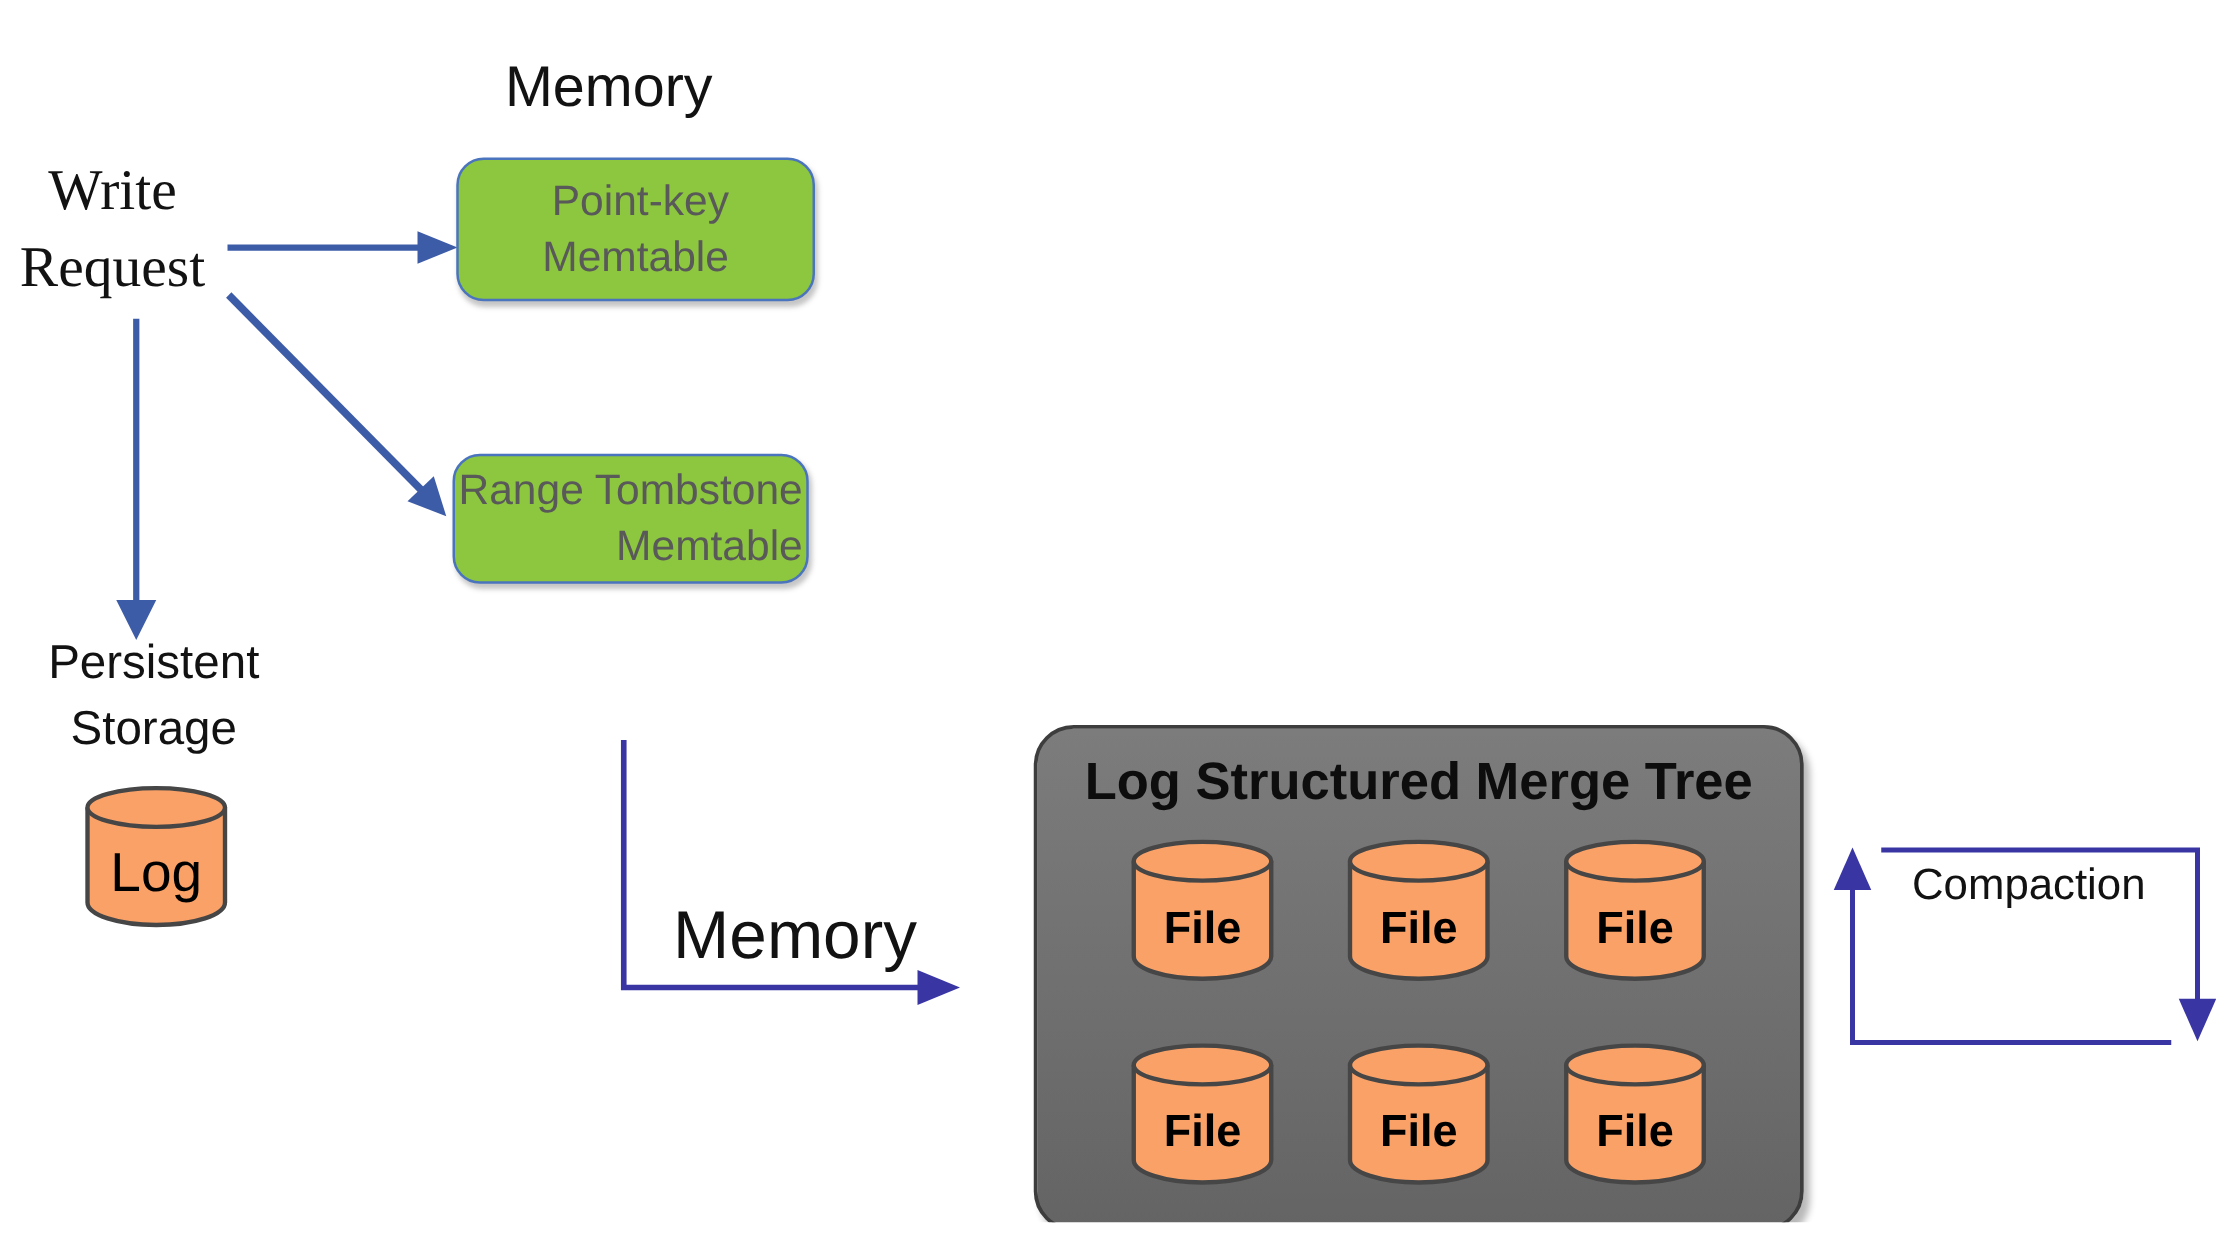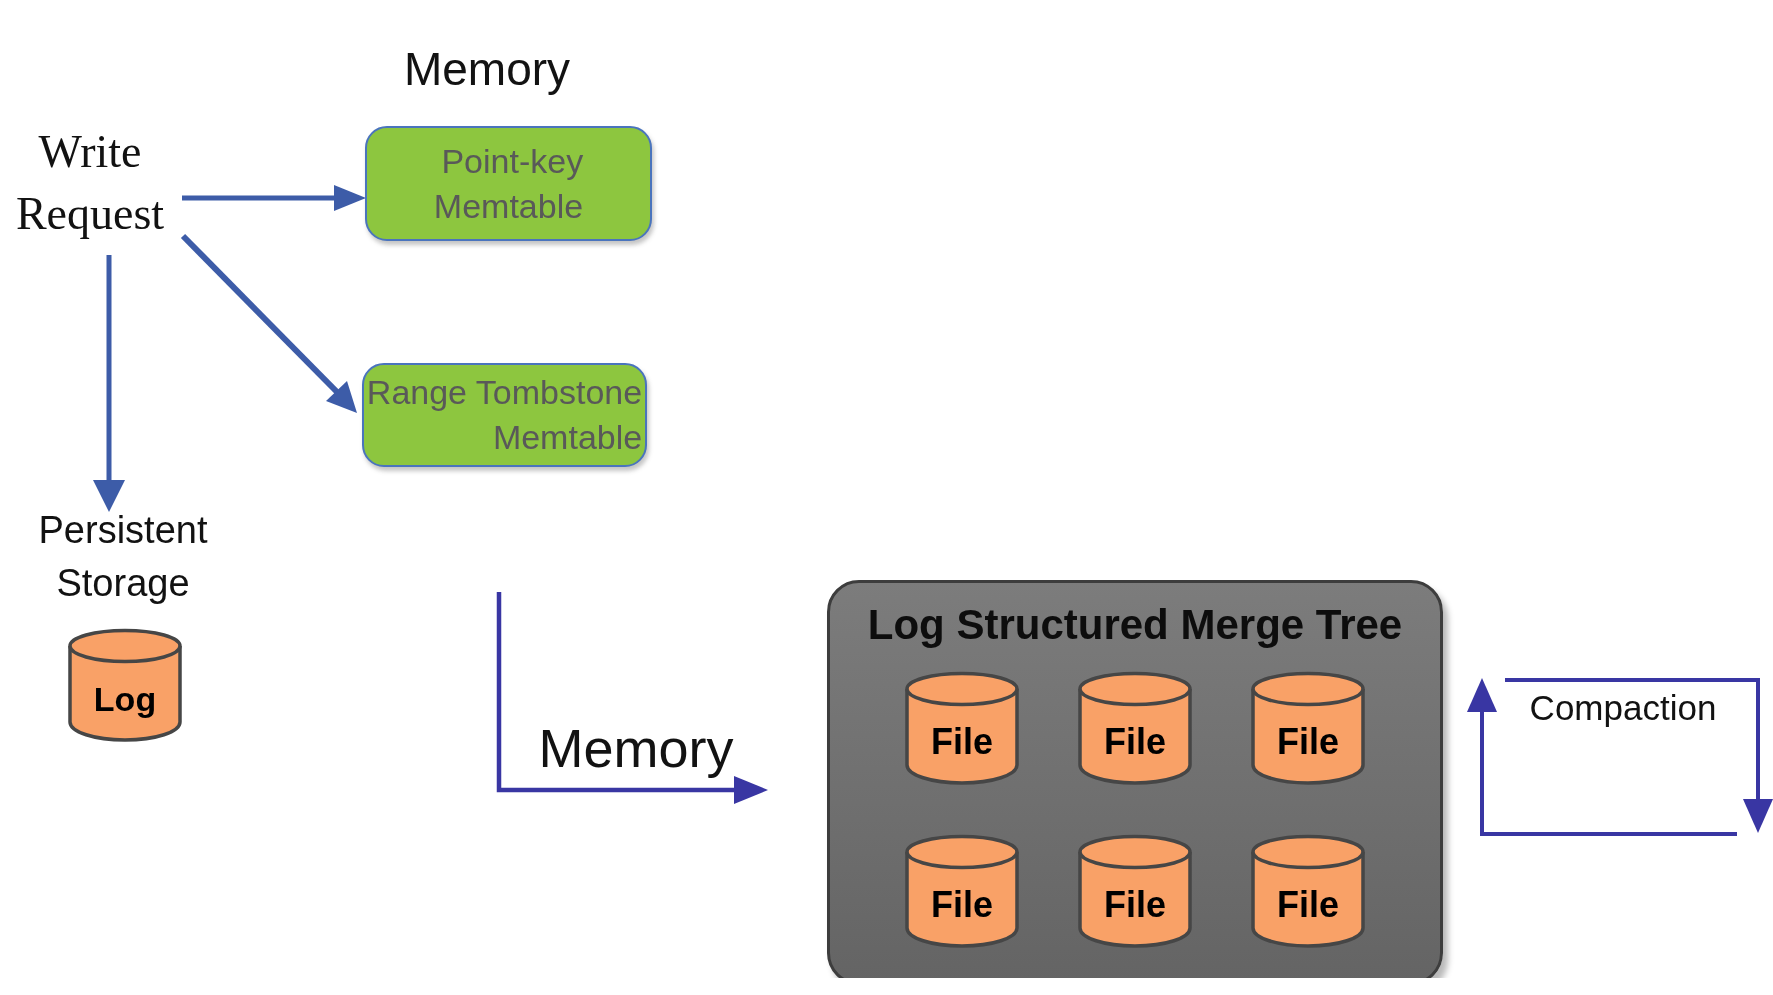--- a/index.html
+++ b/index.html
@@ -60,21 +60,21 @@
   }
   .cylinder{position:absolute;}
   .cylinder svg{display:block;}
   .cyl-label{
     position:absolute;
     left:0;right:0;top:34px;bottom:6px;
     display:flex;align-items:center;justify-content:center;
     color:#000;
   }
   .file-cyl .cyl-label{font-size:36px;}
-  .log-cyl .cyl-label{font-size:34px;font-weight:bold;}
+  .log-cyl .cyl-label{font-size:44px;}
   .file-cyl-1{left:74px;top:87px;}
   .file-cyl-2{left:247px;top:87px;}
   .file-cyl-3{left:420px;top:87px;}
   .file-cyl-4{left:74px;top:250px;}
   .file-cyl-5{left:247px;top:250px;}
   .file-cyl-6{left:420px;top:250px;}
   .log-cyl{left:67px;top:627px;}
 </style>
 </head>
 <body>

